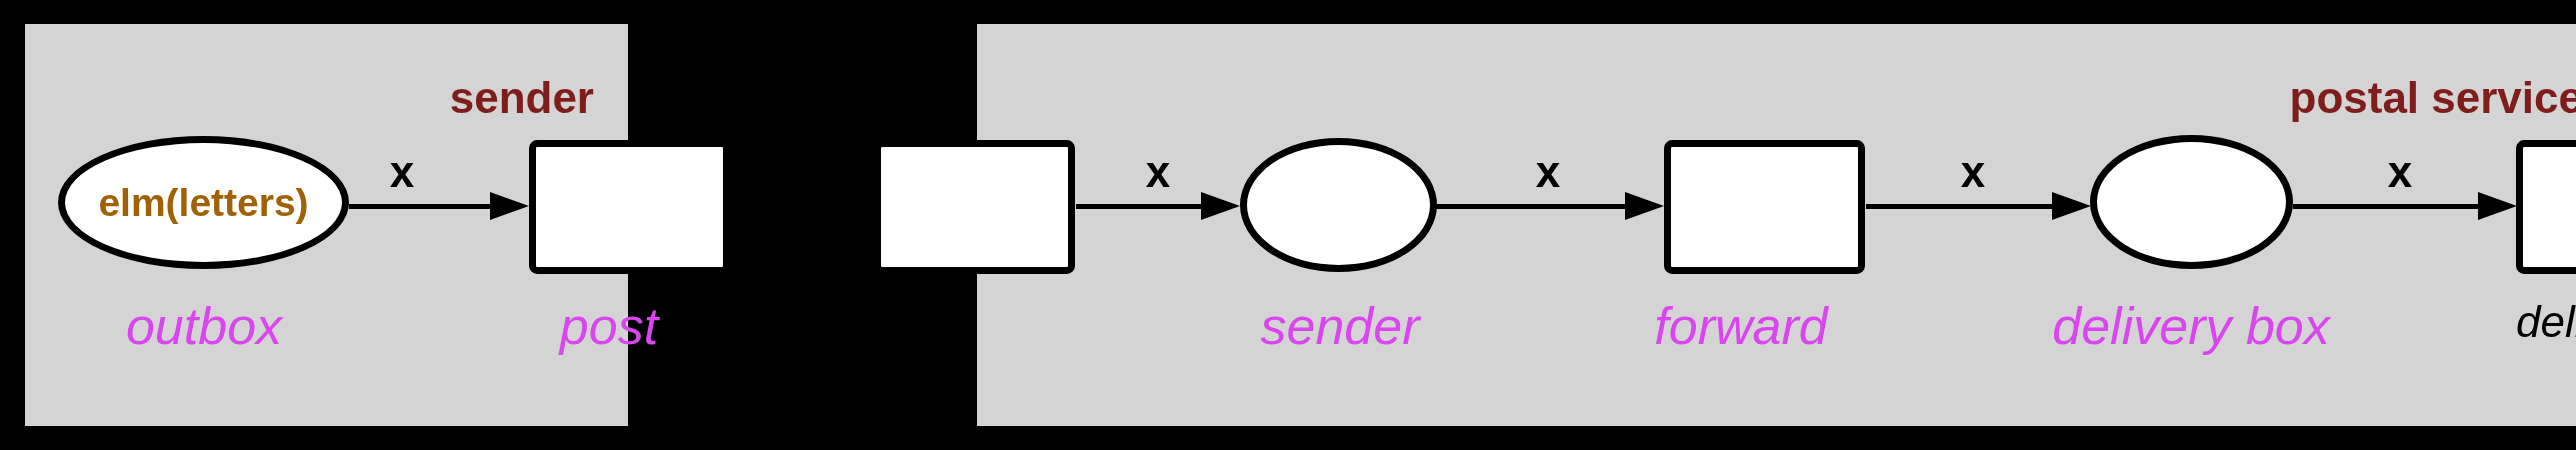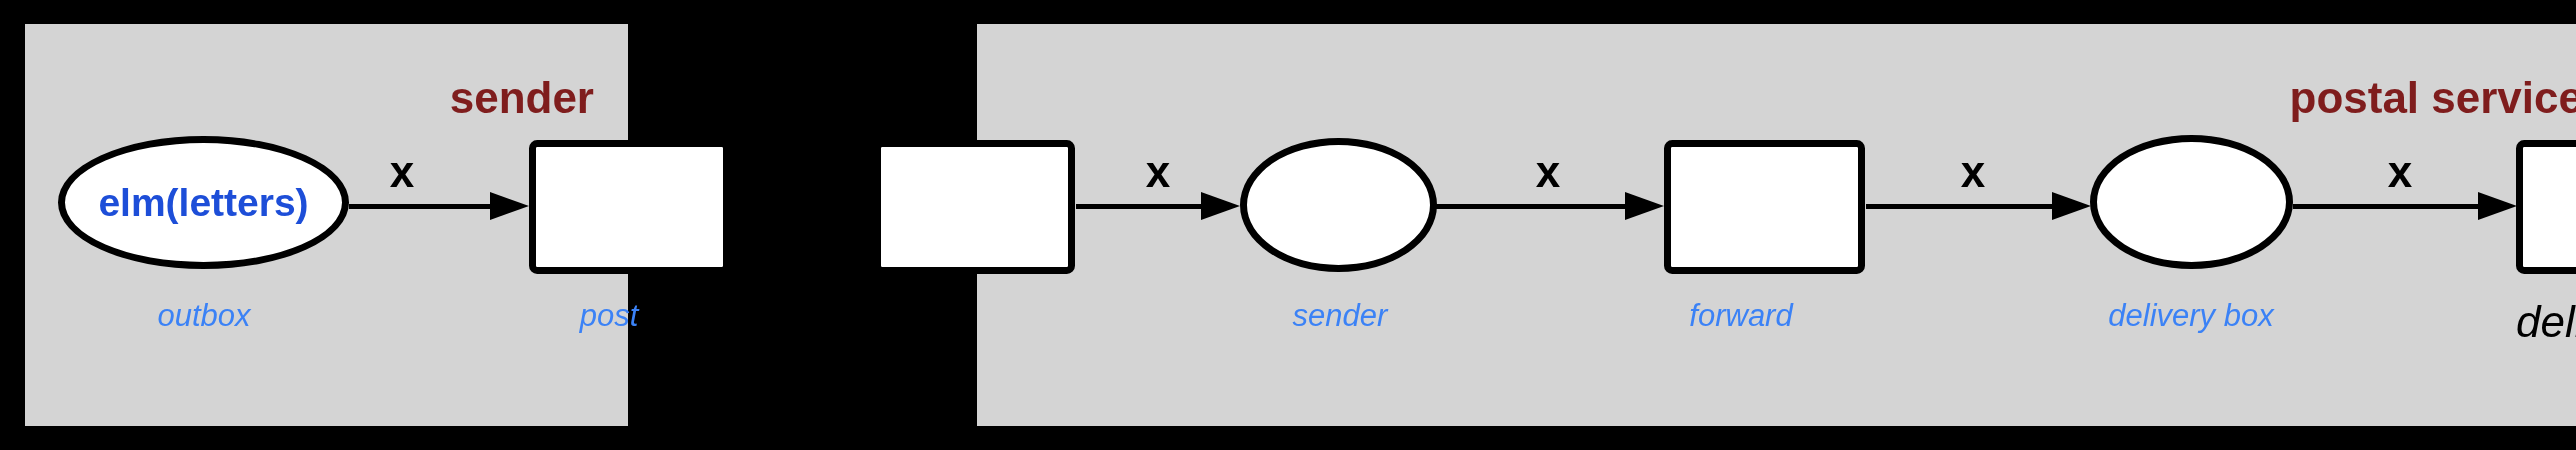--- a/index.html
+++ b/index.html
@@ -23,21 +23,21 @@
   }
   .place{
     position:absolute;
     background:#fff;
     border:7.2px solid #000;
     border-radius:50%;
     box-sizing:border-box;
     display:flex;align-items:center;justify-content:center;
   }
   .place-inscription{
-    font-size:39px;font-weight:bold;color:#1d4ed8;white-space:nowrap;
+    font-size:39px;font-weight:bold;color:#a16207;white-space:nowrap;
   }
   .transition{
     position:absolute;
     width:201px;height:134px;
     background:#fff;
     border:7.2px solid #000;
     border-radius:8.2px;
     box-sizing:border-box;
   }
   .arc-line{
@@ -56,21 +56,21 @@
   .arc-label{
     position:absolute;
     top:150px;
     font-size:44px;font-weight:bold;color:#000;
     line-height:1;
     transform:translateX(-50%);
   }
   .node-label{
     position:absolute;
     top:300px;
-    font-size:31px;font-style:italic;color:#3b82f6;
+    font-size:52px;font-style:italic;color:#d946ef;
     line-height:1;white-space:nowrap;
     transform:translateX(-50%);
   }
   .label-clip{
     position:absolute;
     top:300px;height:57px;
     overflow:hidden;
   }
   .label-clip .clip-inner{
     position:absolute;top:0;

